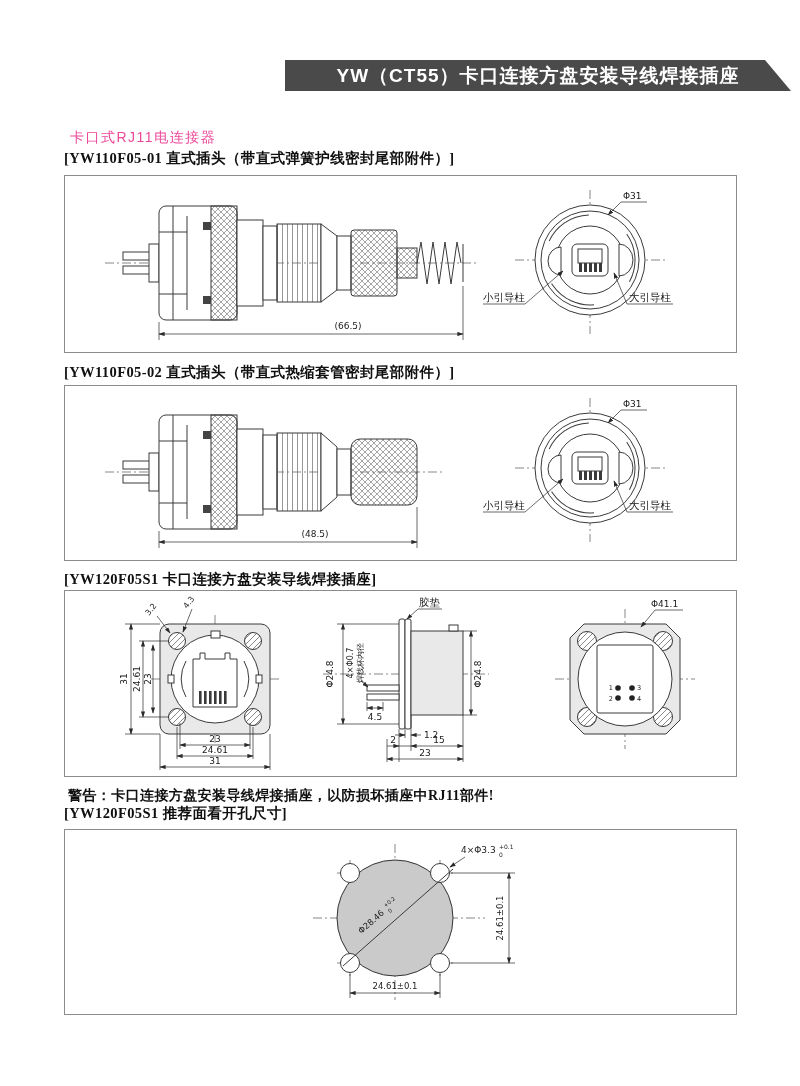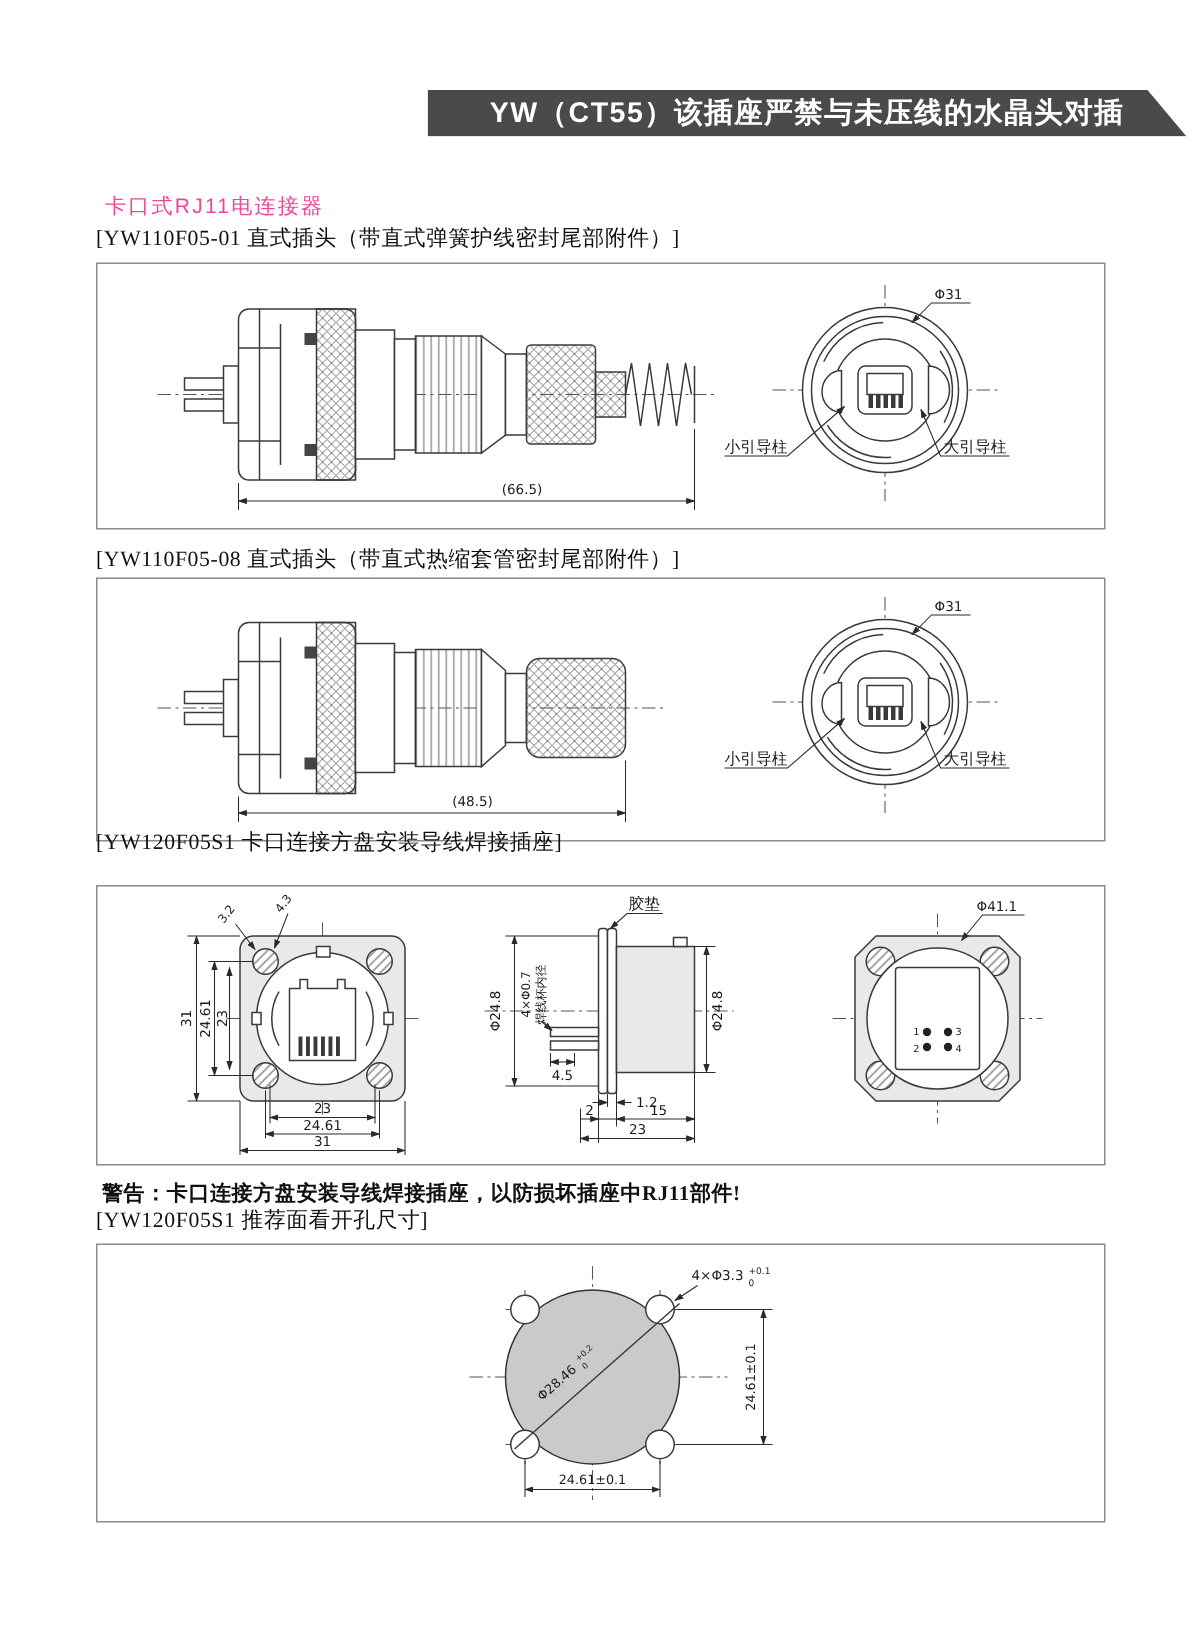--- a/index.html
+++ b/index.html
@@ -9,41 +9,41 @@
   }
   .abs{position:absolute;}
   .header-bar{
     left:285px;top:60px;width:506px;height:31px;background:#4a4a4a;color:#ffffff;
     font-weight:bold;font-size:19px;line-height:31px;text-align:center;letter-spacing:1px;
     clip-path:polygon(0 0, calc(100% - 26px) 0, 100% 100%, 0 100%);
     font-family:"Liberation Sans",sans-serif;
   }
   .subtitle{left:70px;top:129px;font-size:14px;color:#ec4899;letter-spacing:1.5px;}
   .seclabel{
-    left:64px;font-family:"Liberation Serif",serif;font-weight:normal;
+    left:64px;font-family:"Liberation Serif",serif;font-weight:bold;
     font-size:14.5px;color:#101010;letter-spacing:0.4px;
   }
   .warn{
     left:68px;top:787px;font-family:"Liberation Serif",serif;font-weight:bold;
     font-size:14px;color:#101010;letter-spacing:0.4px;
   }
   .figbox{left:64px;width:673px;border:1px solid #8c8c8c;background:#fff;box-sizing:border-box;}
   svg{display:block;}
   svg text{font-family:"DejaVu Sans",sans-serif;fill:#1a1a1a;}
   .cl{stroke:#555;stroke-width:0.7;stroke-dasharray:9 3 2 3;fill:none;}
   .ln{stroke:#3a3a3a;stroke-width:1;fill:none;}
   .lw{stroke:#3a3a3a;stroke-width:1;fill:#ffffff;}
   .dim{stroke:#2a2a2a;stroke-width:0.7;fill:none;}
   .dt{font-size:9px;}
 </style>
 </head>
 <body>
 
 <div class="abs header-bar">
-  <span>YW（CT55）该插座严禁与未压线的水晶头对插</span>
+  <span>YW（CT55）卡口连接方盘安装导线焊接插座</span>
 </div>
 
 <div class="abs subtitle">卡口式RJ11电连接器</div>
 
 <div class="abs seclabel" style="top:149px;">[YW110F05-01 直式插头（带直式弹簧护线密封尾部附件）]</div>
 
 <div class="abs figbox" style="top:175px;height:178px;">
 <svg width="671" height="176" viewBox="0 0 671 176">
   <defs>
     <pattern id="f1k" width="6" height="6" patternUnits="userSpaceOnUse">
@@ -114,21 +114,21 @@
       <path class="dim" d="M418,128 h42 l38,-33" marker-end="url(#f1aE)"></path>
     </g>
     <g font-size="10.5">
       <text x="564" y="125">大引导柱</text>
       <path class="dim" d="M608,128 h-46 l-13,-31" marker-end="url(#f1aE)"></path>
     </g>
   </g>
 </svg>
 </div>
 
-<div class="abs seclabel" style="top:363px;">[YW110F05-08 直式插头（带直式热缩套管密封尾部附件）]</div>
+<div class="abs seclabel" style="top:363px;">[YW110F05-02 直式插头（带直式热缩套管密封尾部附件）]</div>
 
 <div class="abs figbox" style="top:385px;height:176px;">
 <svg width="671" height="174" viewBox="0 0 671 174">
   <defs>
     <pattern id="f2k" width="6" height="6" patternUnits="userSpaceOnUse">
       <path d="M0,0 l6,6 M6,0 l-6,6" stroke="#6a6a6a" stroke-width="0.6"></path>
     </pattern>
     <pattern id="f2r" width="5" height="8" patternUnits="userSpaceOnUse">
       <line x1="2.5" y1="0" x2="2.5" y2="8" stroke="#6a6a6a" stroke-width="0.7"></line>
     </pattern>
@@ -191,21 +191,21 @@
       <path class="dim" d="M418,126 h42 l38,-33" marker-end="url(#f2aE)"></path>
     </g>
     <g font-size="10.5">
       <text x="564" y="123">大引导柱</text>
       <path class="dim" d="M608,126 h-46 l-13,-31" marker-end="url(#f2aE)"></path>
     </g>
   </g>
 </svg>
 </div>
 
-<div class="abs seclabel" style="top:552px;">[YW120F05S1 卡口连接方盘安装导线焊接插座]</div>
+<div class="abs seclabel" style="top:570px;">[YW120F05S1 卡口连接方盘安装导线焊接插座]</div>
 
 <div class="abs figbox" style="top:590px;height:187px;">
 <svg width="671" height="185" viewBox="0 0 671 185">
   <defs>
     <pattern id="f3h" width="6" height="6" patternUnits="userSpaceOnUse">
       <rect width="6" height="6" fill="#ffffff"></rect>
       <path d="M0,6 l6,-6 M-1,1 l2,-2 M5,7 l2,-2" stroke="#555" stroke-width="0.7"></path>
     </pattern>
     <marker id="f3aE" markerWidth="9" markerHeight="6" refX="8" refY="3" orient="auto">
           <path d="M0,0 L9,3 L0,6 z" fill="#2a2a2a"></path>

